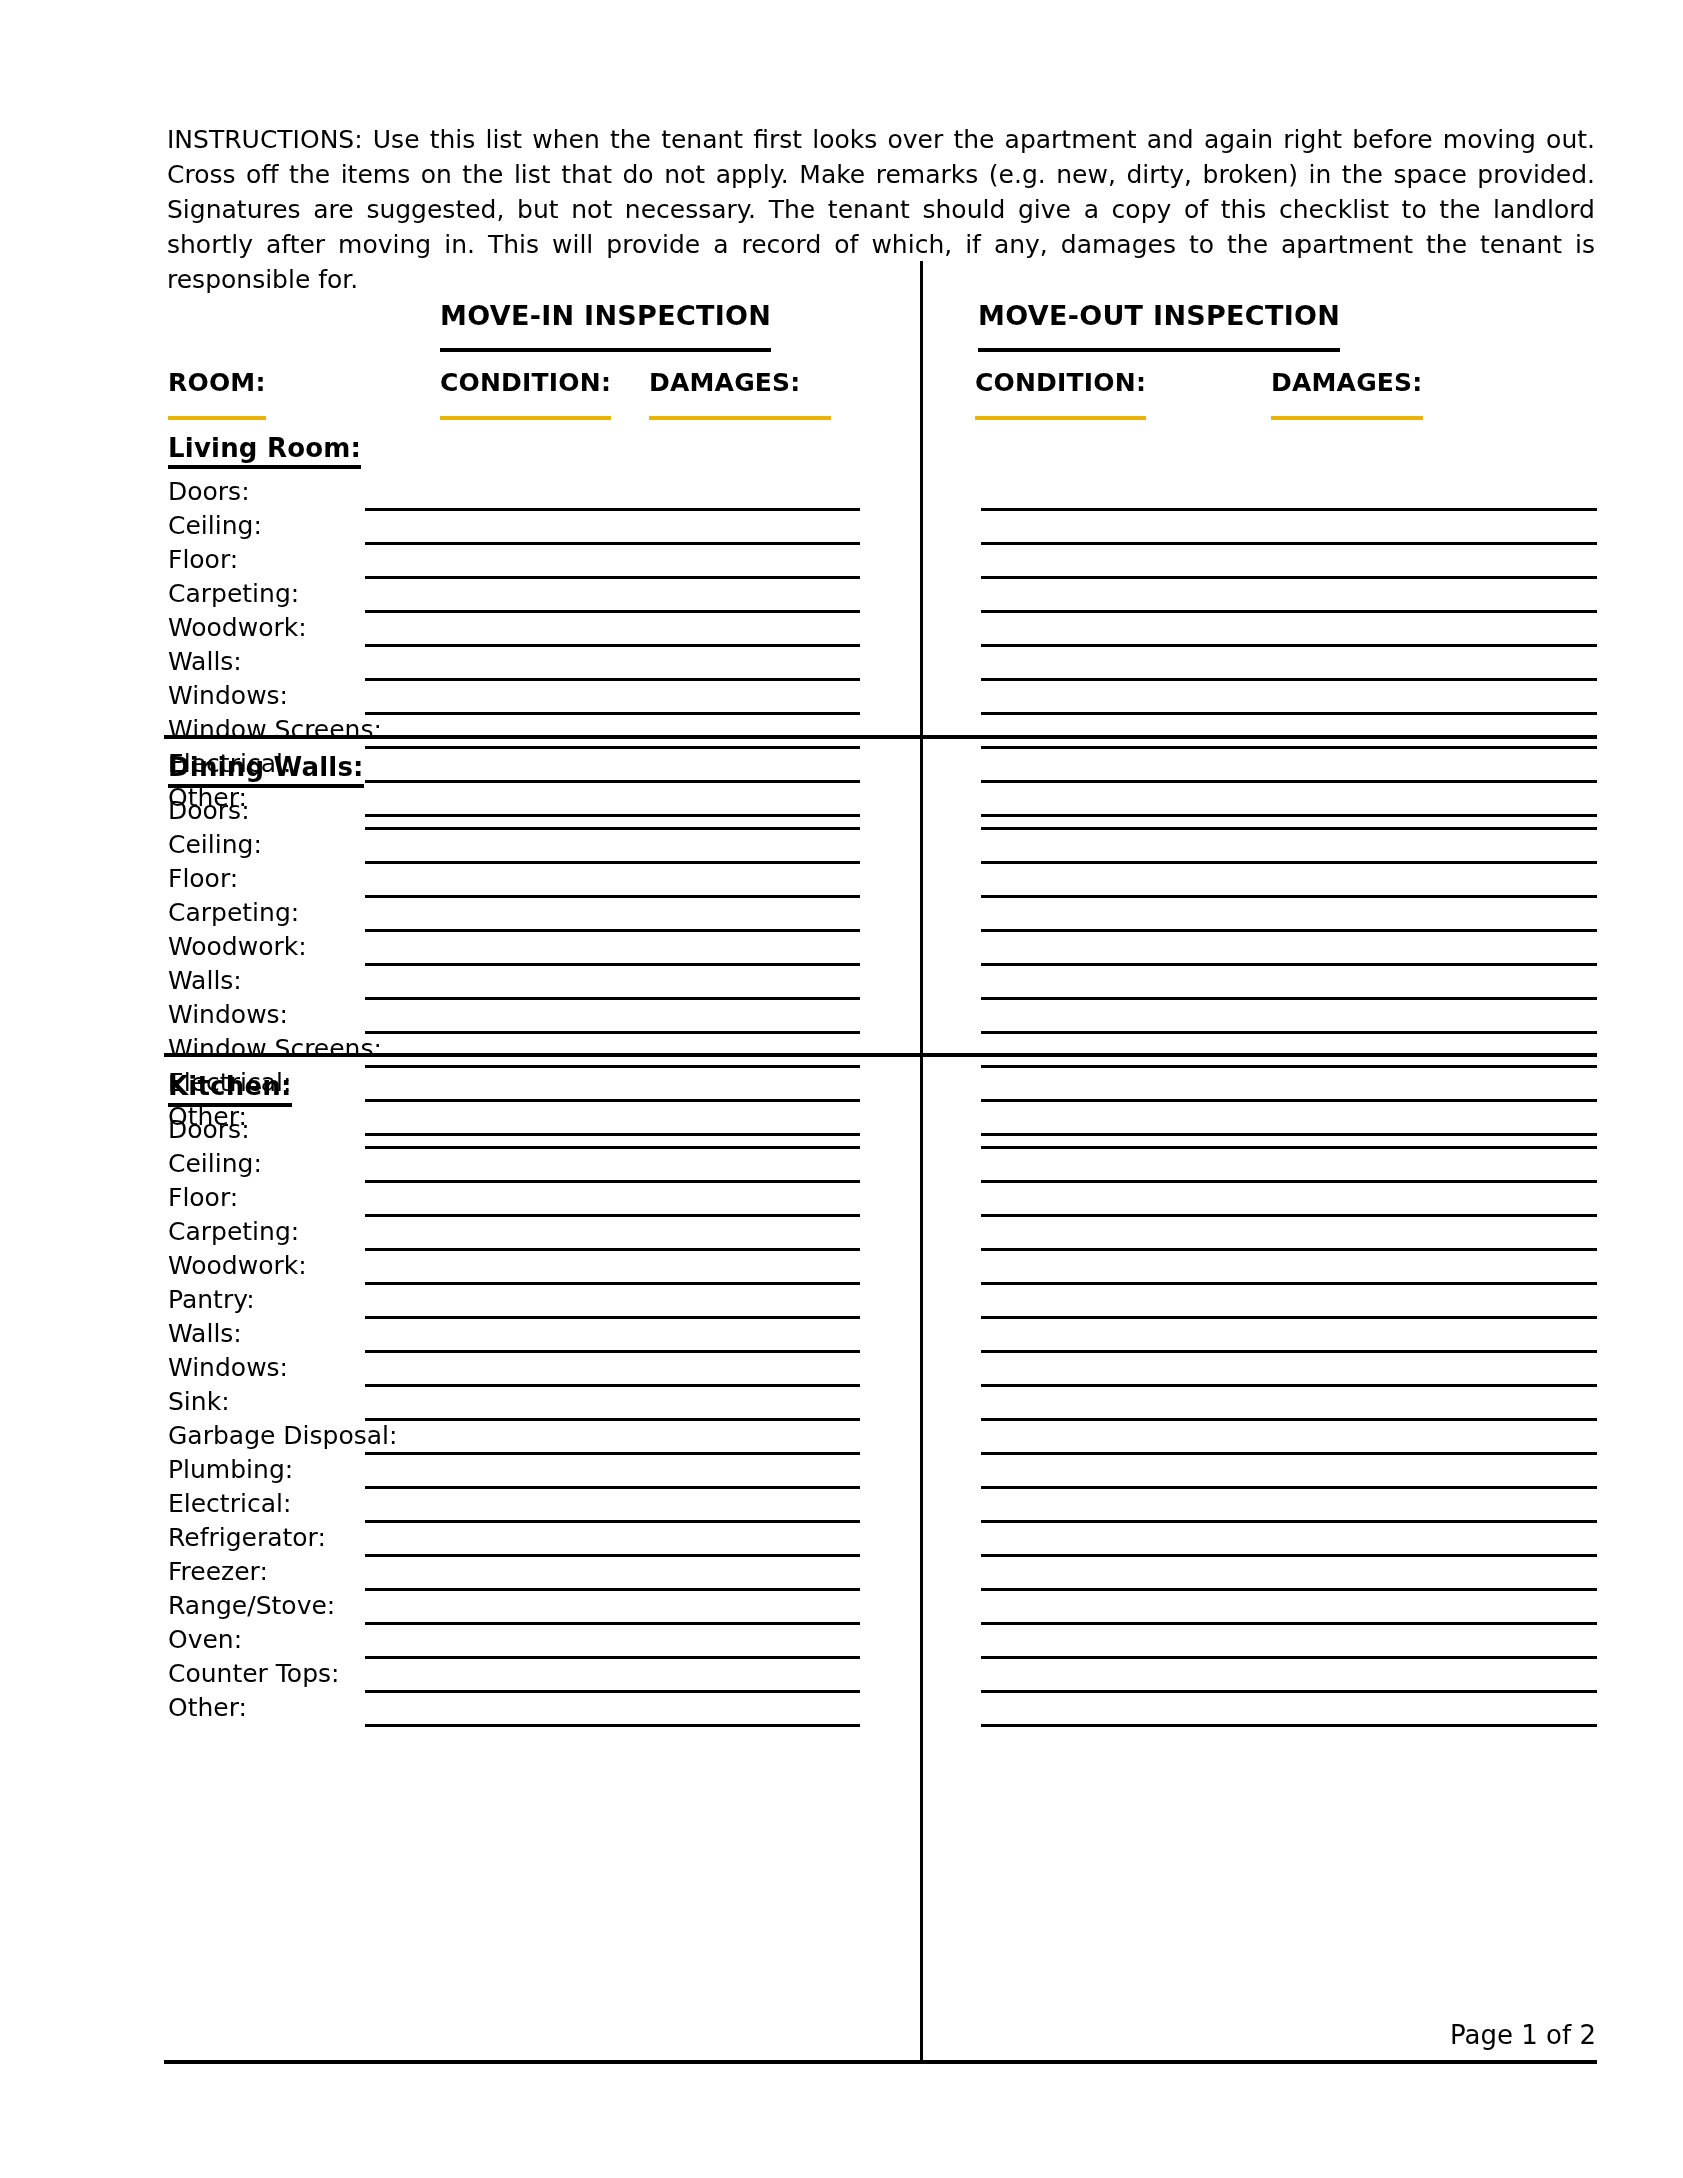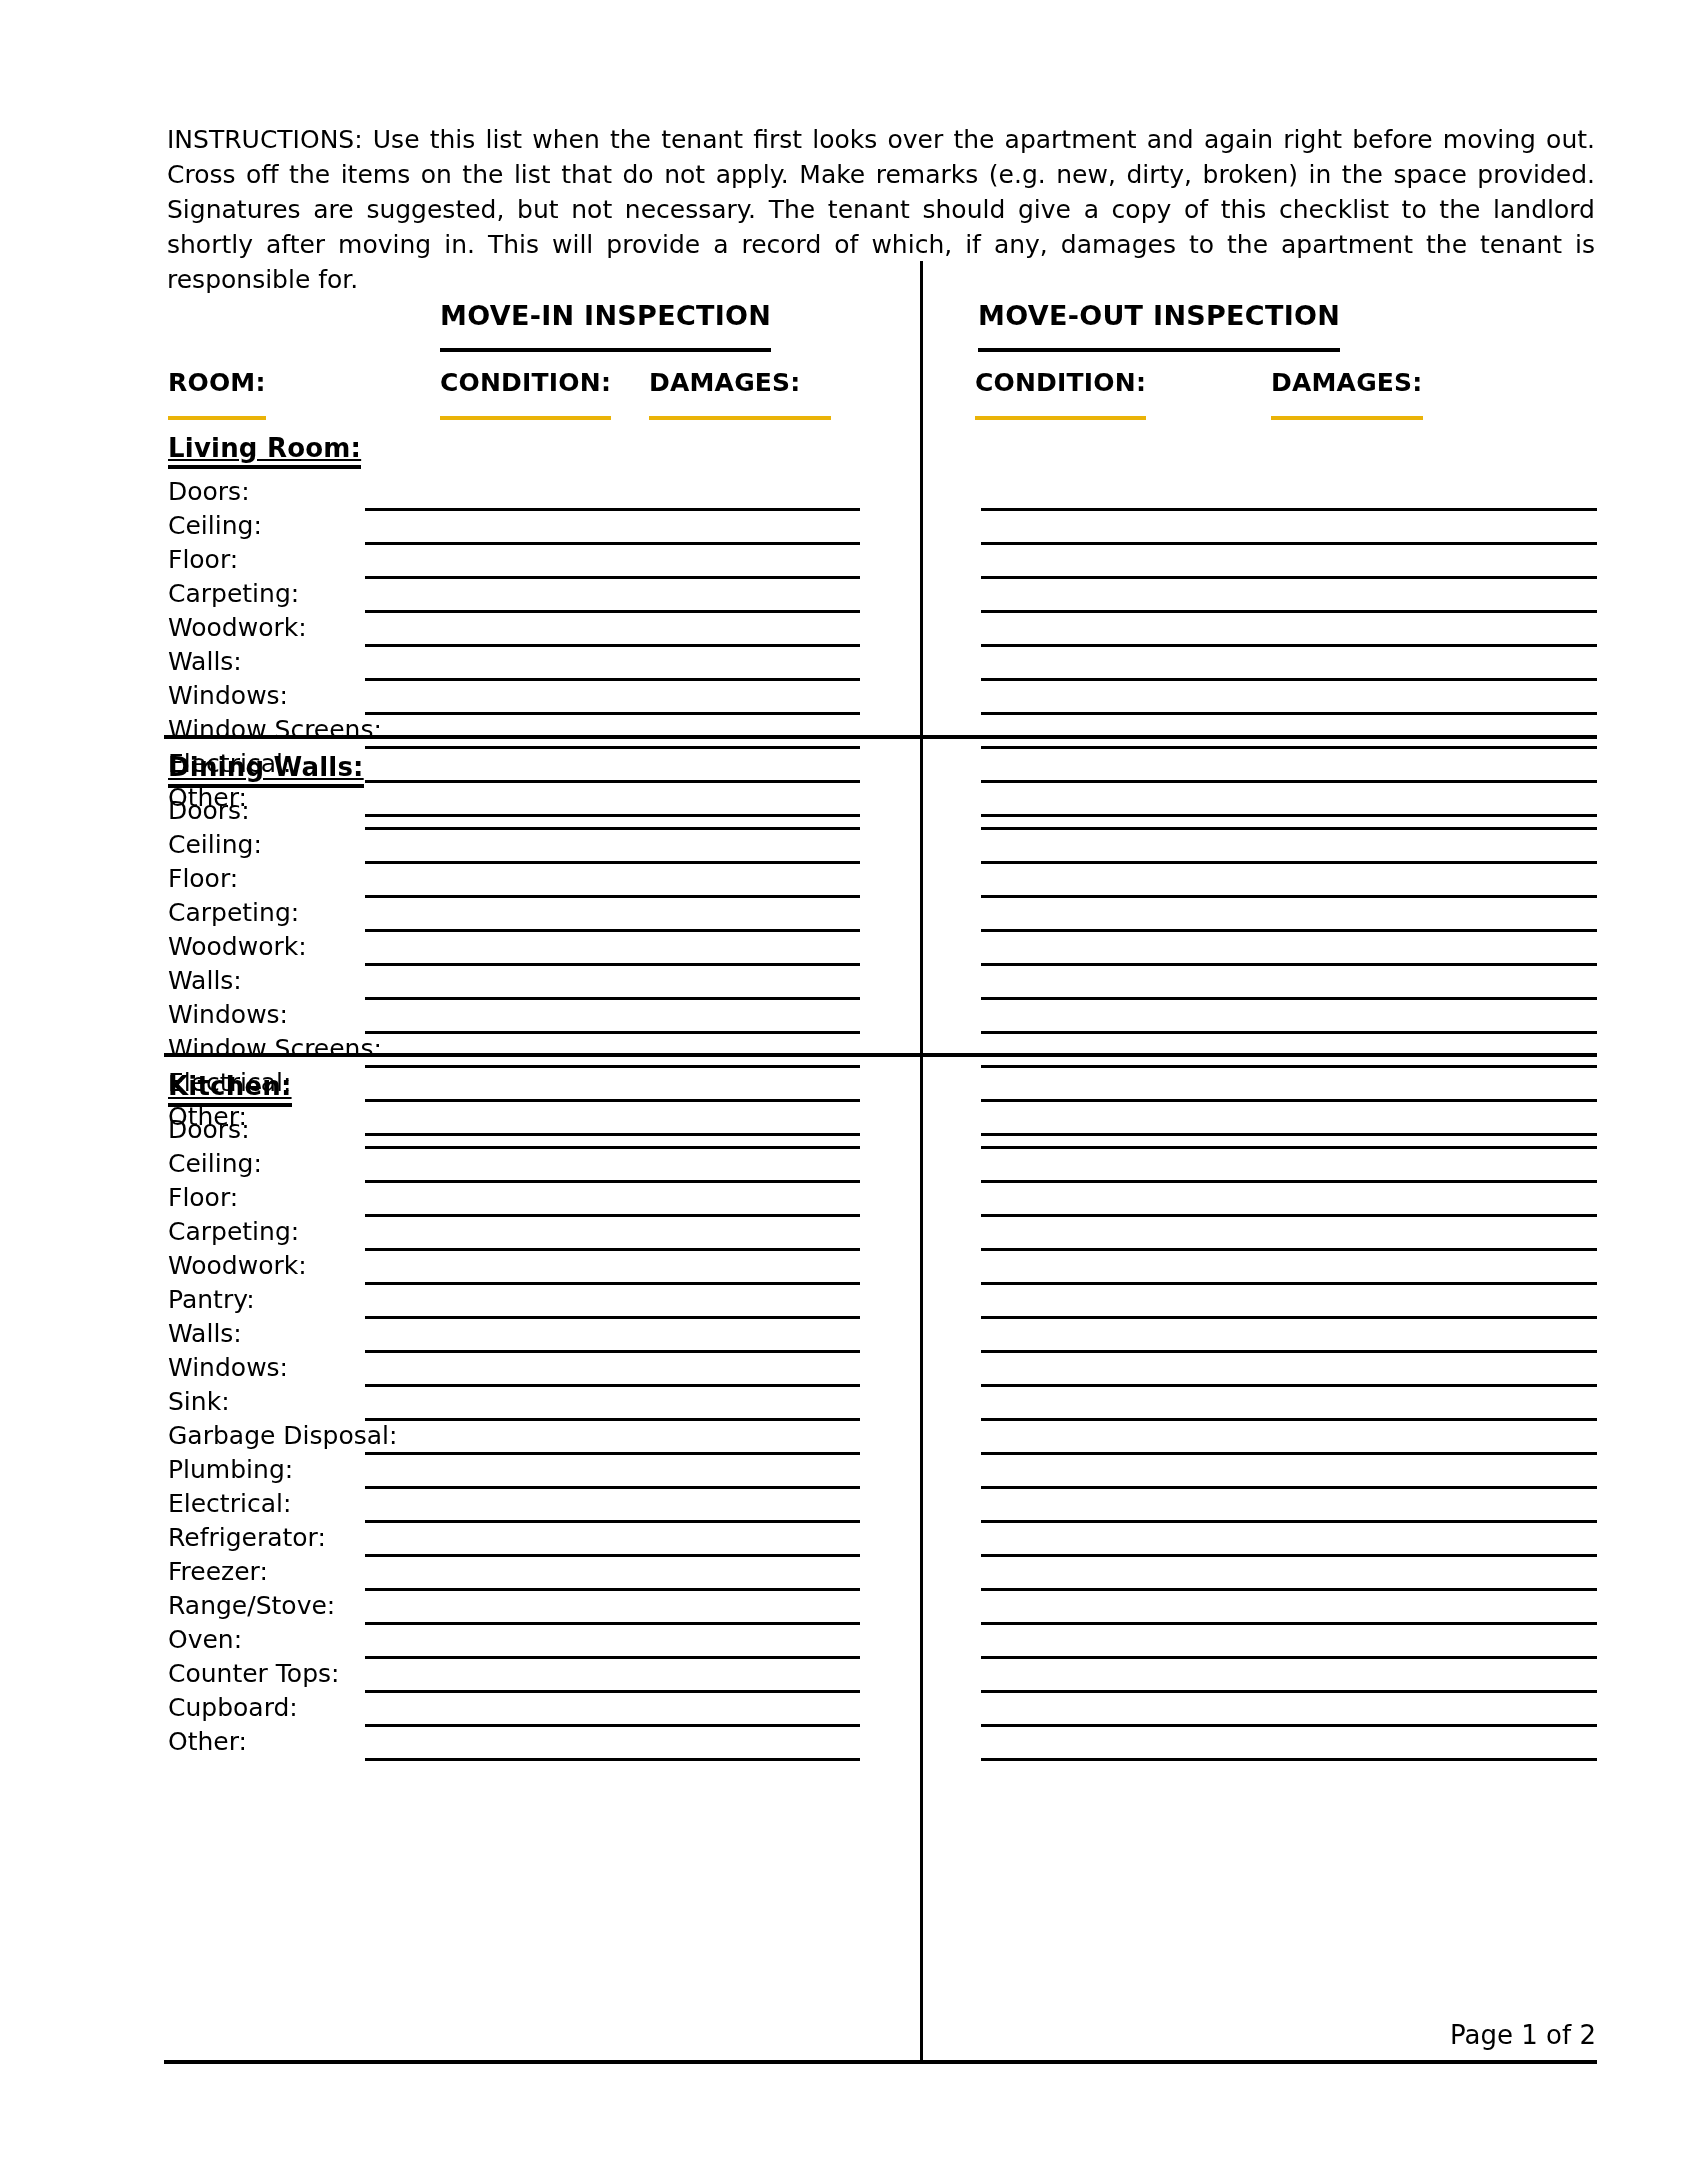--- a/index.html
+++ b/index.html
@@ -86,21 +86,20 @@
   .room-title {
     position: absolute;
     left: 128px;
     top: 0px;
     font-size: 26px;
     font-weight: bold;
     white-space: nowrap;
     border-bottom: 4px solid #000;
     padding-bottom: 2px;
     letter-spacing: 0.2px;
-    text-decoration: underline;
   }
 
   .items {
     position: absolute;
     left: 0;
     top: 44px;
     width: 1369px;
   }
 
   .item-row {
@@ -378,25 +377,20 @@
             <div class="item-label">Oven:</div>
             <div class="rule-left"></div>
             <div class="rule-right"></div>
           </div>
           <div class="item-row">
             <div class="item-label">Counter Tops:</div>
             <div class="rule-left"></div>
             <div class="rule-right"></div>
           </div>
           <div class="item-row">
-            <div class="item-label">Cupboard:</div>
-            <div class="rule-left"></div>
-            <div class="rule-right"></div>
-          </div>
-          <div class="item-row">
             <div class="item-label">Other:</div>
             <div class="rule-left"></div>
             <div class="rule-right"></div>
           </div>
         </div>
       </div>
     </div>
 
   <div id="separators-root">
       <div class="section-sep" style="top: 735px;"></div>

